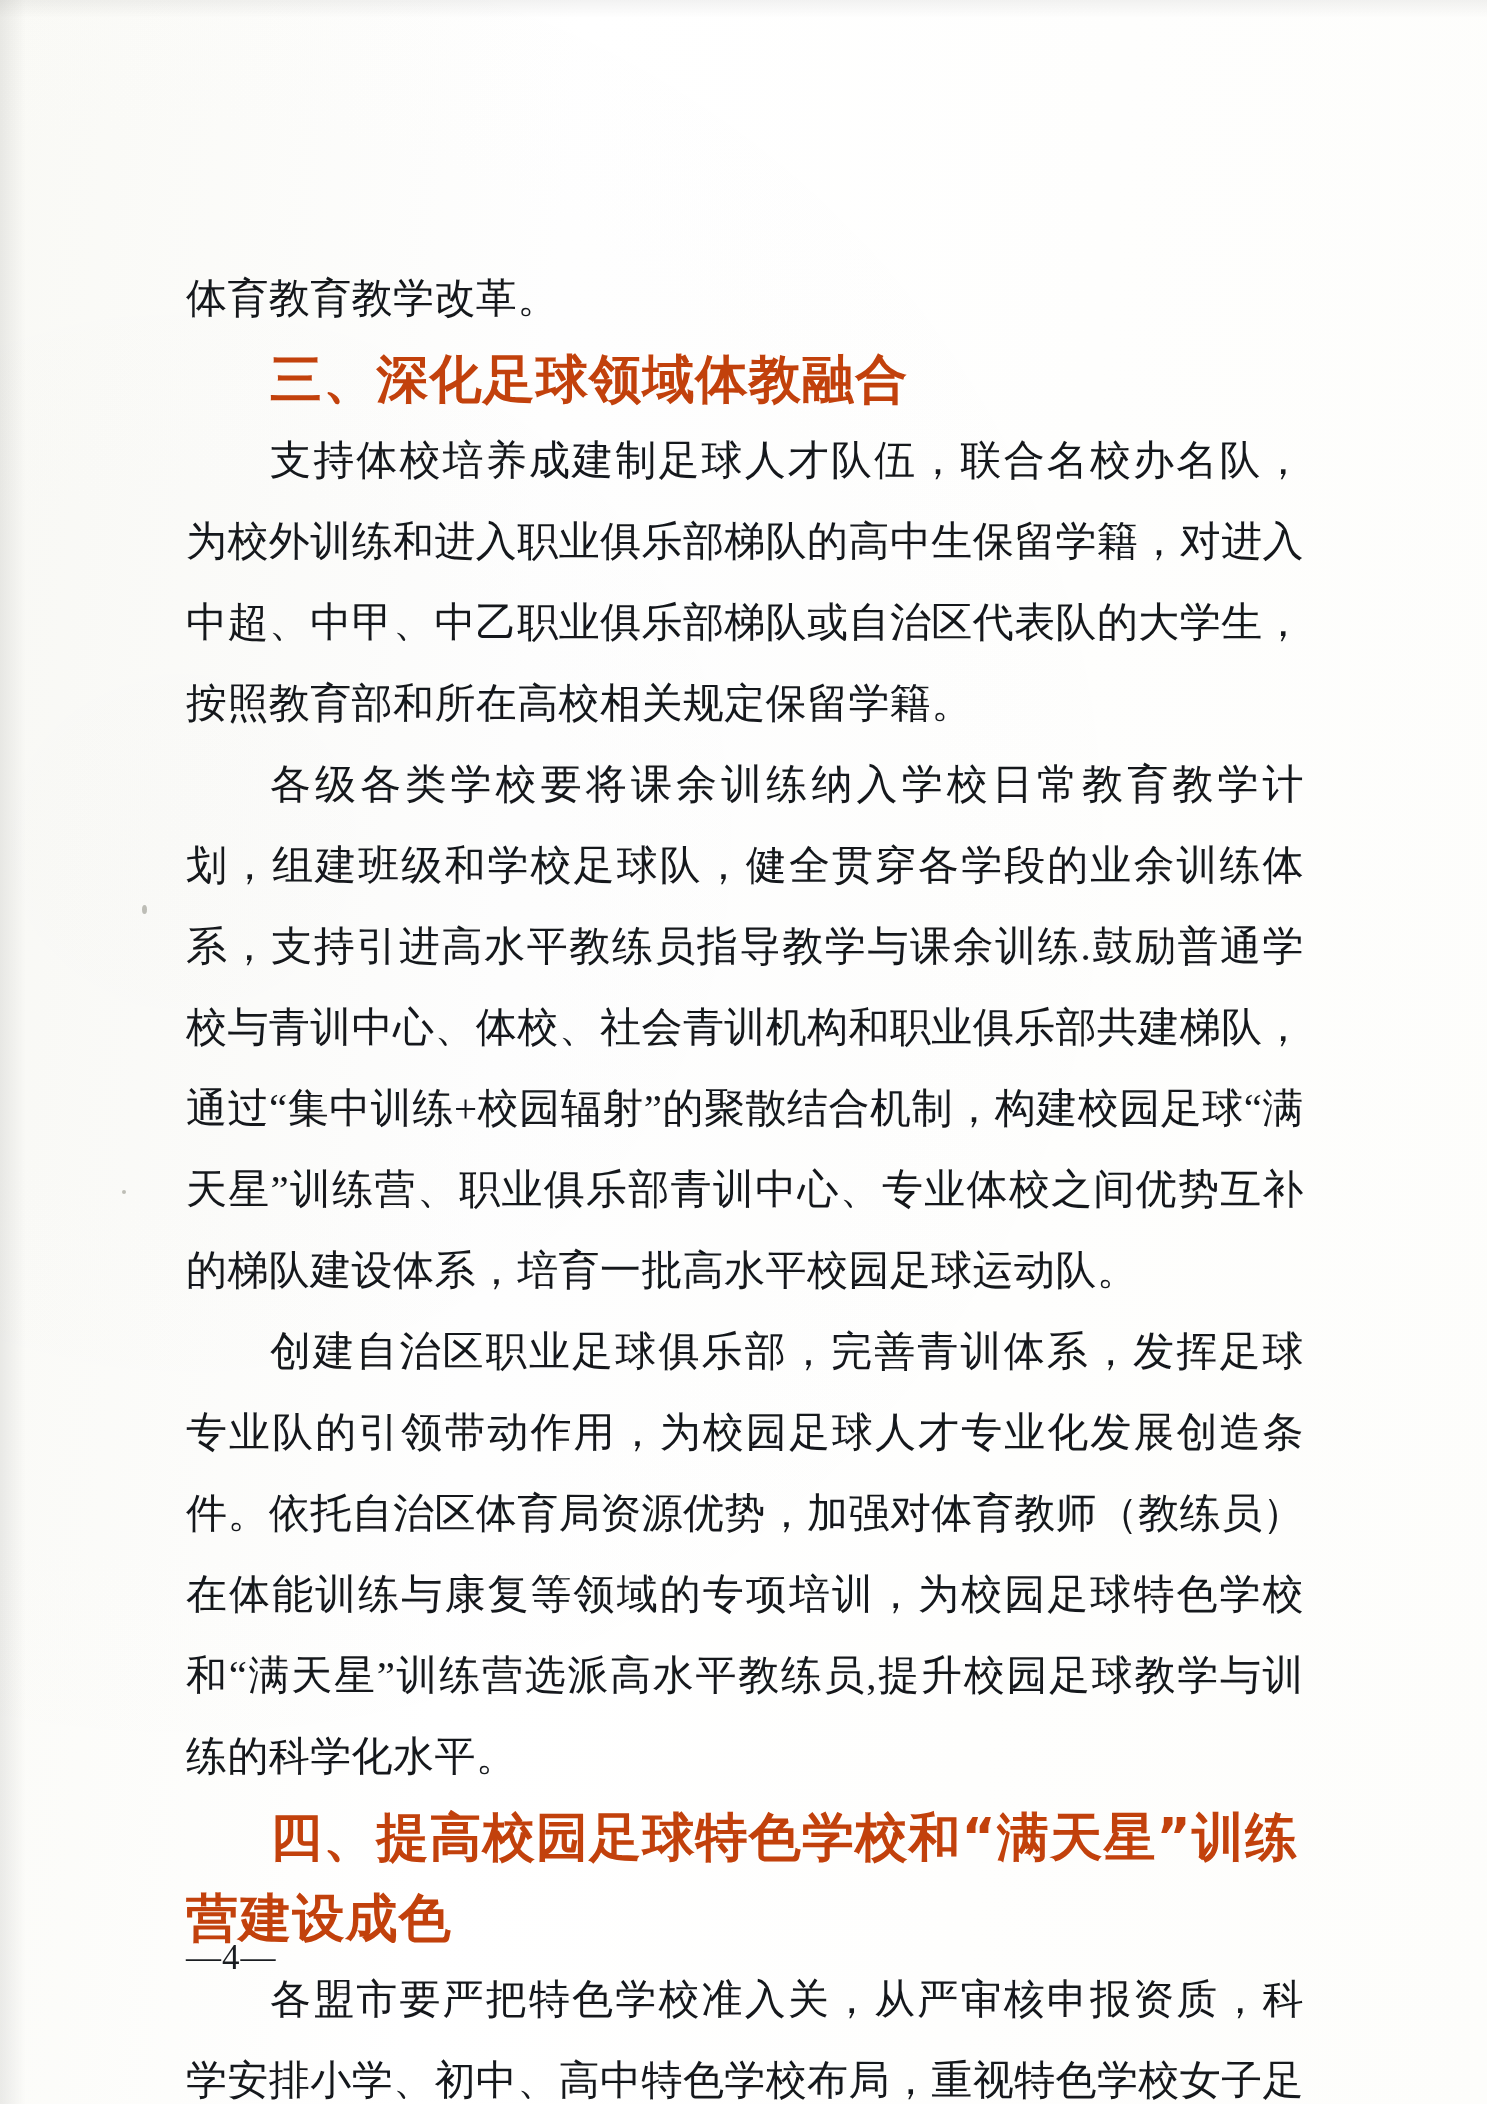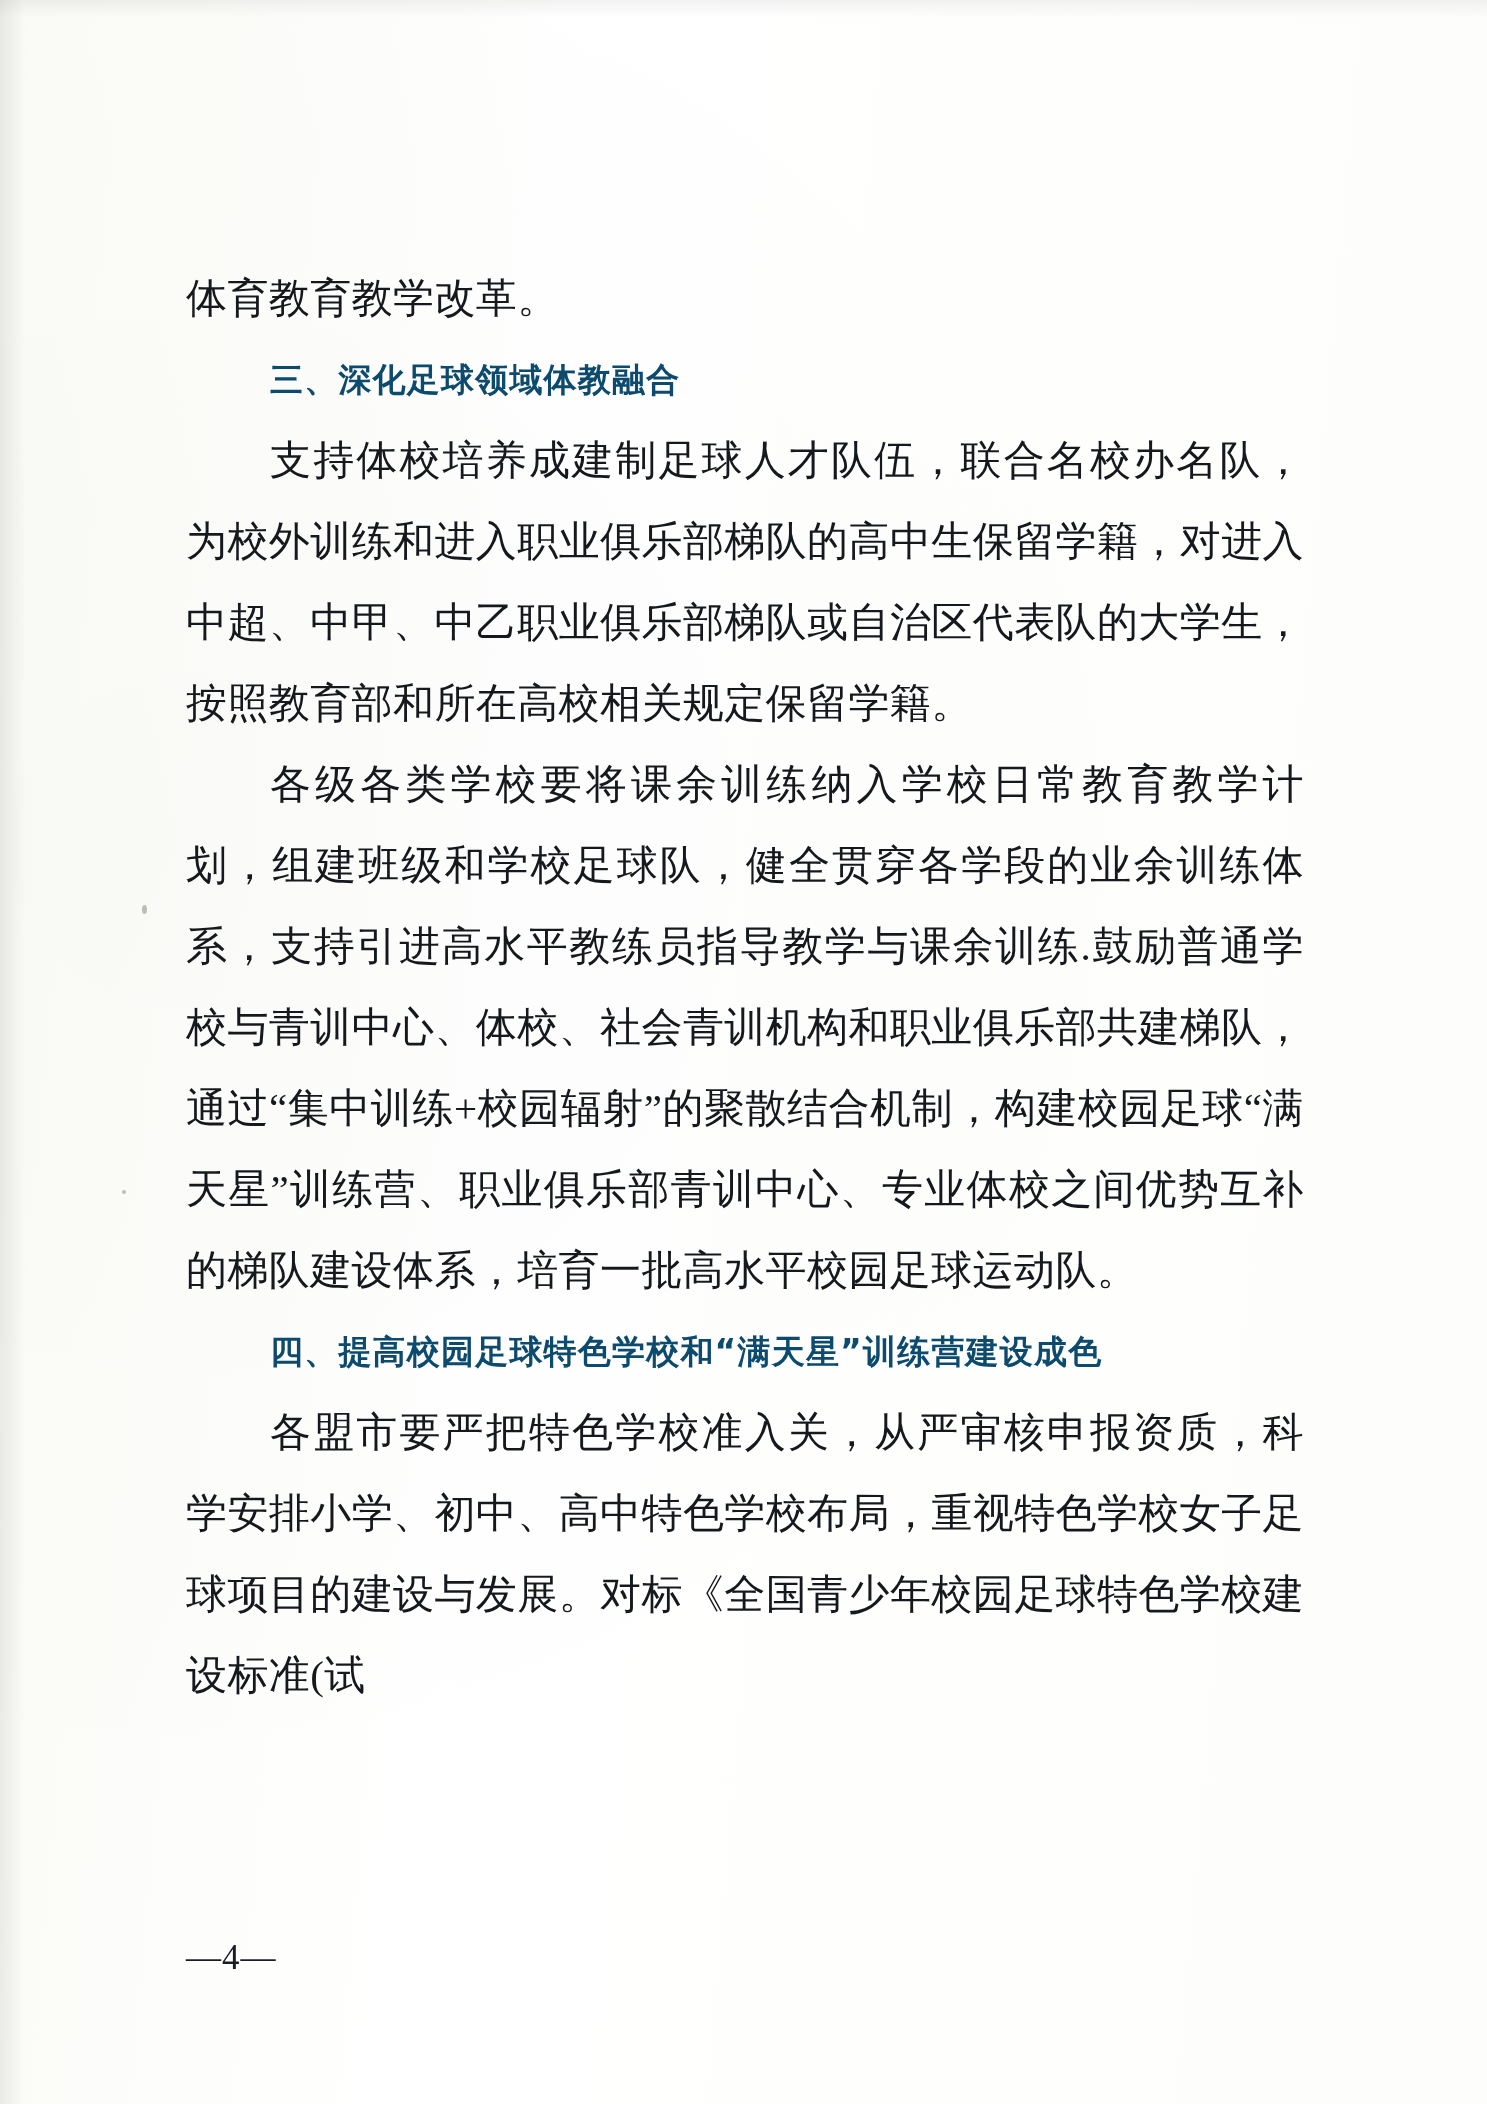--- a/index.html
+++ b/index.html
@@ -39,23 +39,23 @@
     text-align: justify;
     text-justify: inter-ideograph;
     margin: 0 0 0 0;
     letter-spacing: 0.4px;
     font-family: "Liberation Serif", "DejaVu Serif", serif;
   }
   .indent {
     text-indent: 84px;
   }
   .heading {
-    font-size: 33px;
+    font-size: 52px;
     line-height: 81px;
-    color: #0c4a6e;
+    color: #c2410c;
     font-weight: bold;
     text-indent: 84px;
     margin: 0;
     letter-spacing: 1.2px;
     font-family: "DejaVu Sans", "Liberation Sans", sans-serif;
   }
   .page-number {
     position: absolute;
     left: 186px;
     top: 1938px;
@@ -98,18 +98,19 @@
   <div class="edge-shadow-top"></div>
 
   <div class="speck" style="left:142px; top:905px; width:5px; height:9px;"></div>
   <div class="speck" style="left:122px; top:1190px; width:4px; height:4px;"></div>
 
   <div class="content">
     <p class="doc-p">体育教育教学改革。</p>
     <p class="heading">三、深化足球领域体教融合</p>
     <p class="doc-p indent">支持体校培养成建制足球人才队伍，联合名校办名队，为校外训练和进入职业俱乐部梯队的高中生保留学籍，对进入中超、中甲、中乙职业俱乐部梯队或自治区代表队的大学生，按照教育部和所在高校相关规定保留学籍。</p>
     <p class="doc-p indent">各级各类学校要将课余训练纳入学校日常教育教学计划，组建班级和学校足球队，健全贯穿各学段的业余训练体系，支持引进高水平教练员指导教学与课余训练.鼓励普通学校与青训中心、体校、社会青训机构和职业俱乐部共建梯队，通过“集中训练+校园辐射”的聚散结合机制，构建校园足球“满天星”训练营、职业俱乐部青训中心、专业体校之间优势互补的梯队建设体系，培育一批高水平校园足球运动队。</p>
+    <p class="doc-p indent">创建自治区职业足球俱乐部，完善青训体系，发挥足球专业队的引领带动作用，为校园足球人才专业化发展创造条件。依托自治区体育局资源优势，加强对体育教师（教练员）在体能训练与康复等领域的专项培训，为校园足球特色学校和“满天星”训练营选派高水平教练员,提升校园足球教学与训练的科学化水平。</p>
     <p class="heading">四、提高校园足球特色学校和“满天星”训练营建设成色</p>
     <p class="doc-p indent">各盟市要严把特色学校准入关，从严审核申报资质，科学安排小学、初中、高中特色学校布局，重视特色学校女子足球项目的建设与发展。对标《全国青少年校园足球特色学校建设标准(试</p>
   </div>
 
   <div class="page-number">—4—</div>
 </div>
 
 </body></html>

